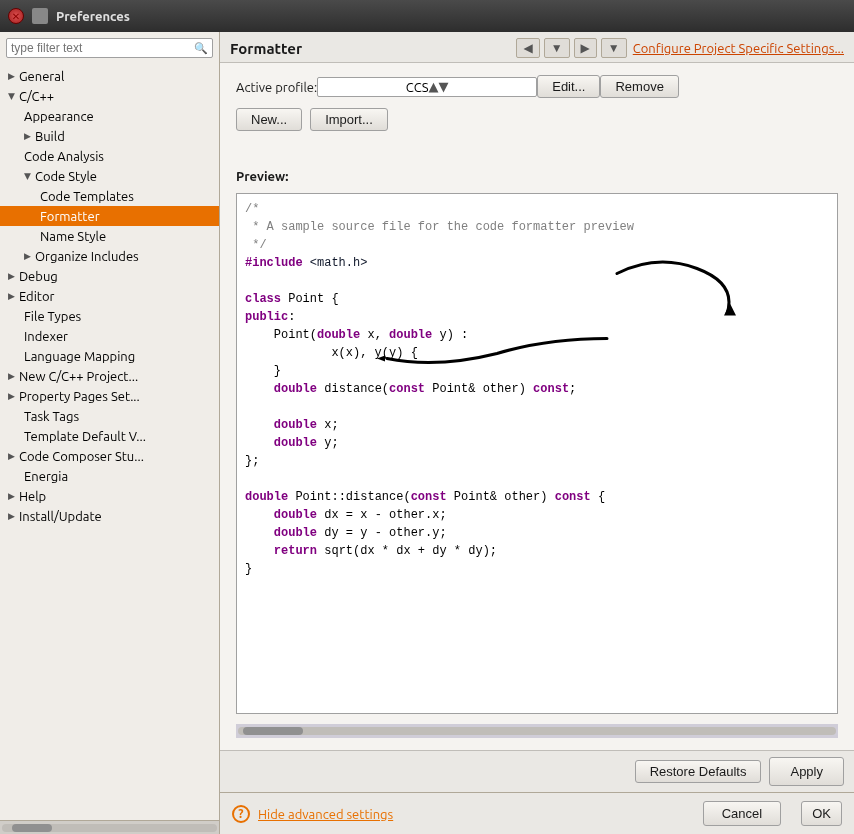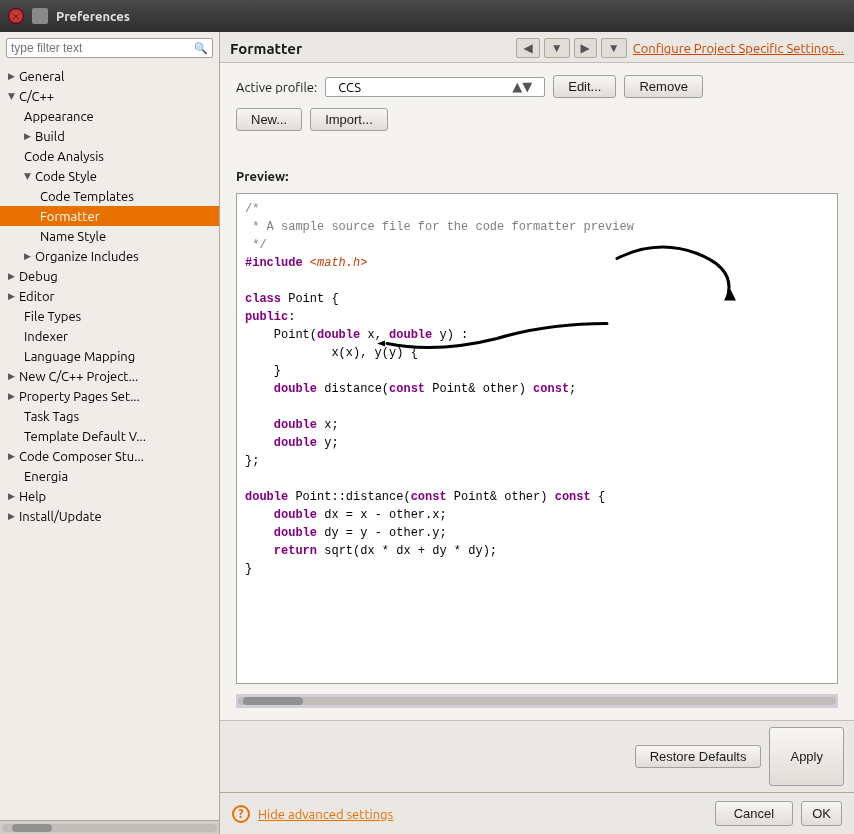--- a/index.html
+++ b/index.html
@@ -160,37 +160,37 @@
       padding: 12px 16px;
       overflow: hidden;
       display: flex;
       flex-direction: column;
       gap: 10px;
     }
 
     .profile-row {
       display: flex;
       align-items: center;
-      gap: 8px;
+      gap: 0;
     }
     .profile-label {
       font-size: 13px;
       color: #1a1a1a;
     }
 
     .profile-select-wrap {
       display: flex;
       align-items: center;
       border: 1px solid #a0a0a0;
       background: white;
       border-radius: 2px;
       width: 220px;
       height: 20px;
-      padding: 0 12px;
-      justify-content: space-between;
+      padding: 0 4px;
+      justify-content: center;
     }
     .profile-select-wrap span {
       font-size: 13px;
     }
     .profile-select-arrow {
       font-size: 10px; color: #555;
     }
 
     .btn {
       padding: 3px 14px;
@@ -219,21 +219,21 @@
       font-size: 12px;
       padding: 6px 8px;
       line-height: 1.5;
       position: relative;
     }
 
     .code-comment { color: #808080; }
     .code-keyword { color: #800080; font-weight: bold; }
     .code-type { color: #800080; font-weight: bold; }
     .code-include { color: #800080; font-weight: bold; }
-    .code-header { color: #c2410c; font-style: italic; }
+    .code-header { color: #0f172a; }
     .code-class { color: #800080; font-weight: bold; }
     .code-line { white-space: pre; }
 
     
     .arrow-overlay {
       position: absolute;
       top: 0; left: 0;
       width: 100%; height: 100%;
       pointer-events: none;
     }
@@ -268,21 +268,21 @@
     }
     .hide-advanced {
       color: #e87000;
       text-decoration: underline;
       cursor: pointer;
       font-size: 13px;
     }
 
     .bottom-buttons {
       margin-left: auto;
-      display: flex; gap: 8px;
+      display: flex; gap: 20px;
     }
 
     .hscroll-bar {
       height: 14px;
       background: #d0cdd8;
       display: flex; align-items: center; padding: 0 2px;
     }
     .hscroll-track {
       flex: 1; height: 8px; background: #c0bdb8; border-radius: 4px; position: relative;
     }
@@ -487,21 +487,21 @@
 
       <div class="hscroll-bar">
         <div class="hscroll-track">
             <div class="hscroll-thumb-inner"></div>
           </div>
       </div>
     </div>
 
     <div class="content-footer">
       <button class="btn">Restore Defaults</button>
-      <button class="btn" style="padding:21px 20px;">Apply</button>
+      <button class="btn" style="padding:6px 20px;">Apply</button>
     </div>
 
     <div class="bottom-bar">
       <div class="help-icon">?</div>
       <span class="hide-advanced">Hide advanced settings</span>
       <div class="bottom-buttons">
         <button class="btn" style="padding:4px 18px;">Cancel</button>
         <button class="btn" style="padding:4px 10px;">OK</button>
       </div>
     </div>

